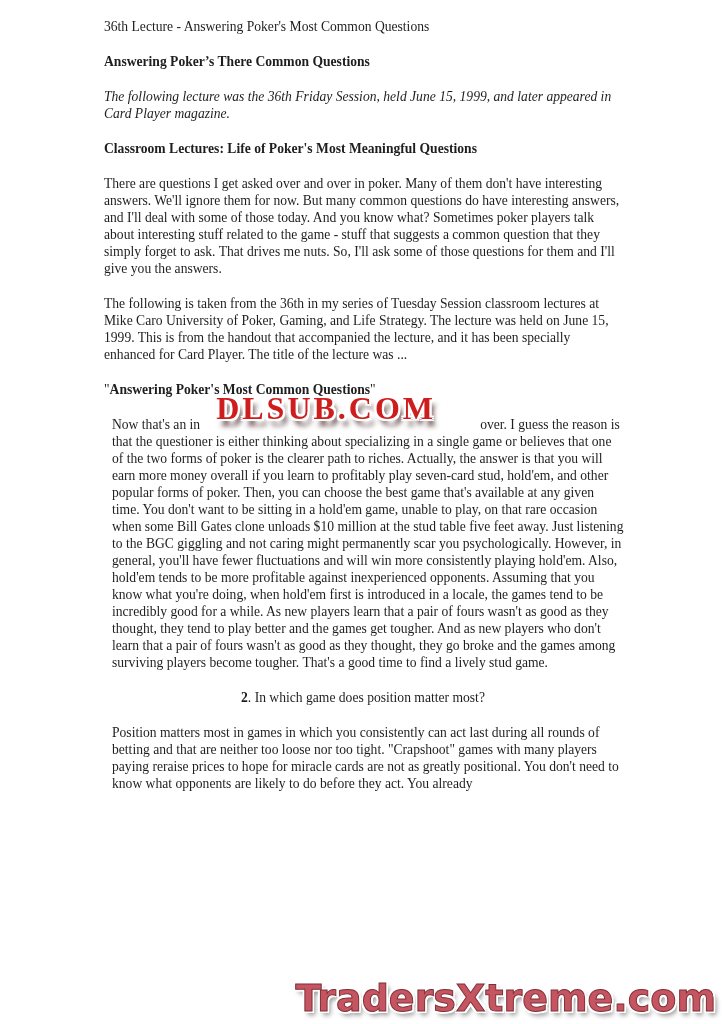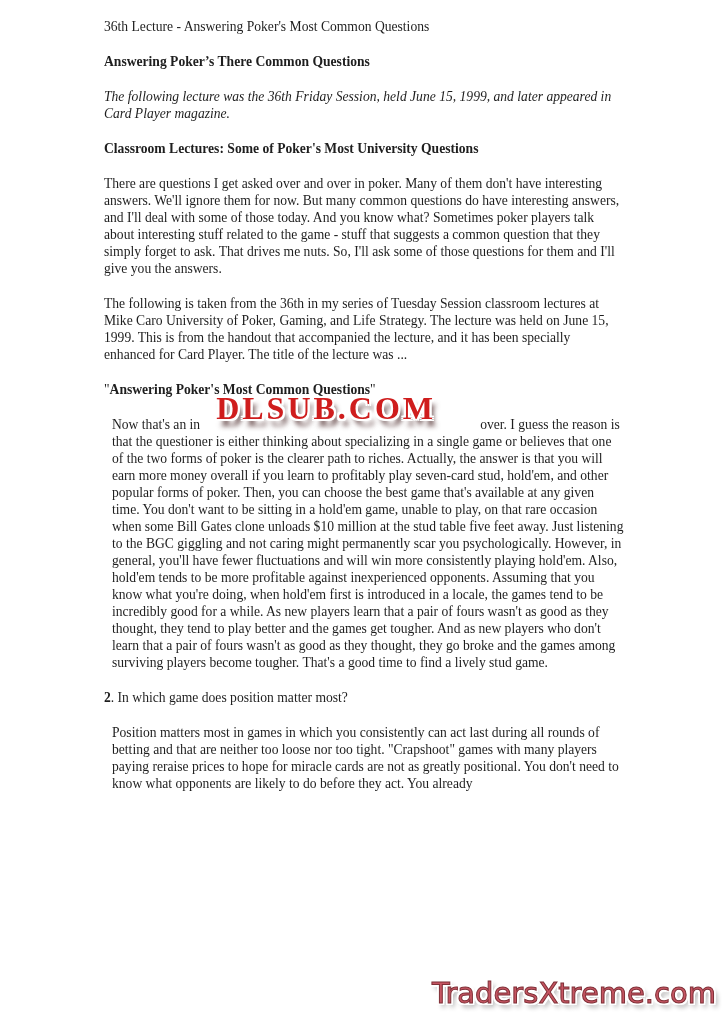--- a/index.html
+++ b/index.html
@@ -45,21 +45,21 @@
   .content p { margin: 18px; }
   .doc-title   { margin-top: 84px; }
   .h1          { margin-top: 35px; font-weight: bold; }
   .subtitle    { font-style: italic; }
   .h2          { margin-top: 17px; font-weight: bold; }
   .para        { margin-top: 16px; }
   .quoted-head { margin-top: 16px; }
   .quoted-head b { font-weight: bold; }
   .question    { margin-top: 17px; }
   .question b  { font-weight: bold; }
-  .q2          { margin-top: 13px; }
+  .q2          { margin-top: 13px; text-align: center; }
   .answer {
     margin-top: 17px;
     margin-left: 26px;
     width: 512px;
   }
 
   
   .watermark-slot {
     display: inline-block;
     position: relative;
@@ -85,22 +85,22 @@
       -2px  2px 0 #ffffff, 0  2px 0 #ffffff, 2px 2px 0 #ffffff,
       4px 7px 5px rgba(70, 35, 35, 0.8);
   }
 
   
   .tx-logo {
     position: absolute;
     top: 976px;
     right: 8px;
     font-family: "DejaVu Sans", sans-serif;
-    font-weight: normal;
-    font-size: 29px;
+    font-weight: bold;
+    font-size: 38px;
     line-height: 1.2;
     letter-spacing: 0px;
     white-space: nowrap;
     color: var(--tx-color, #c65562);
     -webkit-text-stroke: 1px #7e2f36;
     text-shadow:
       -2px -2px 0 #ffffff, 0 -2px 0 #ffffff, 2px -2px 0 #ffffff,
       -2px  0   0 #ffffff, 2px  0   0 #ffffff,
       -2px  2px 0 #ffffff, 0  2px 0 #ffffff, 2px 2px 0 #ffffff,
       3px 4px 5px rgba(0, 0, 0, 0.45);
@@ -113,21 +113,21 @@
 
 
   <div class="content">
 
     <p class="doc-title">36th Lecture - Answering Poker's Most Common Questions</p>
 
     <p class="h1">Answering Poker’s There Common Questions</p>
 
     <p class="subtitle">The following lecture was the 36th Friday Session, held June 15, 1999, and later appeared in Card Player magazine.</p>
 
-    <p class="h2">Classroom Lectures: Some of Poker's Most University Questions</p>
+    <p class="h2">Classroom Lectures: Life of Poker's Most Meaningful Questions</p>
 
     <p class="para">There are questions I get asked over and over in poker. Many of them don't have interesting answers. We'll ignore them for now. But many common questions do have interesting answers, and I'll deal with some of those today. And you know what? Sometimes poker players talk about interesting stuff related to the game - stuff that suggests a common question that they simply forget to ask. That drives me nuts. So, I'll ask some of those questions for them and I'll give you the answers.</p>
 
     <p class="para">The following is taken from the 36th in my series of Tuesday Session classroom lectures at Mike Caro University of Poker, Gaming, and Life Strategy. The lecture was held on June 15, 1999. This is from the handout that accompanied the lecture, and it has been specially enhanced for Card Player. The title of the lecture was ...</p>
 
     <p class="quoted-head"><span>"</span><b>Answering Poker's Most Common Questions</b><span>"</span></p>
 
 
     <div class="answer"><span>Now that's an in</span><span class="watermark-slot"><span class="watermark">DLSUB.COM</span></span><span>over. I guess the reason is that the questioner is either thinking about specializing in a single game or believes that one of the two forms of poker is the clearer path to riches. Actually, the answer is that you will earn more money overall if you learn to profitably play seven-card stud, hold'em, and other popular forms of poker. Then, you can choose the best game that's available at any given time. You don't want to be sitting in a hold'em game, unable to play, on that rare occasion when some Bill Gates clone unloads $10 million at the stud table five feet away. Just listening to the BGC giggling and not caring might permanently scar you psychologically. However, in general, you'll have fewer fluctuations and will win more consistently playing hold'em. Also, hold'em tends to be more profitable against inexperienced opponents. Assuming that you know what you're doing, when hold'em first is introduced in a locale, the games tend to be incredibly good for a while. As new players learn that a pair of fours wasn't as good as they thought, they tend to play better and the games get tougher. And as new players who don't learn that a pair of fours wasn't as good as they thought, they go broke and the games among surviving players become tougher. That's a good time to find a lively stud game.</span></div>
 

